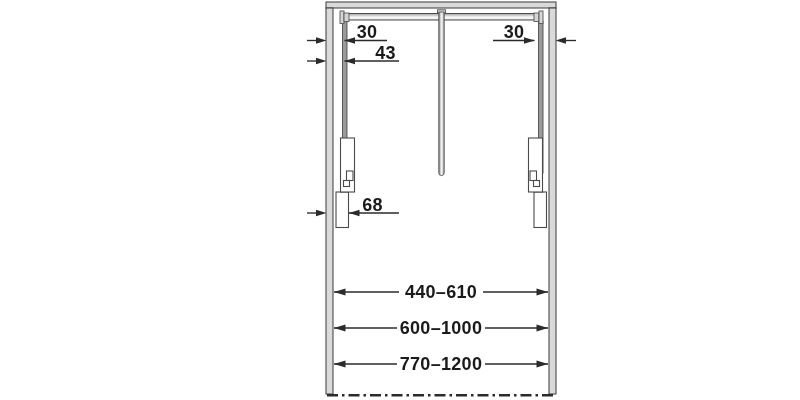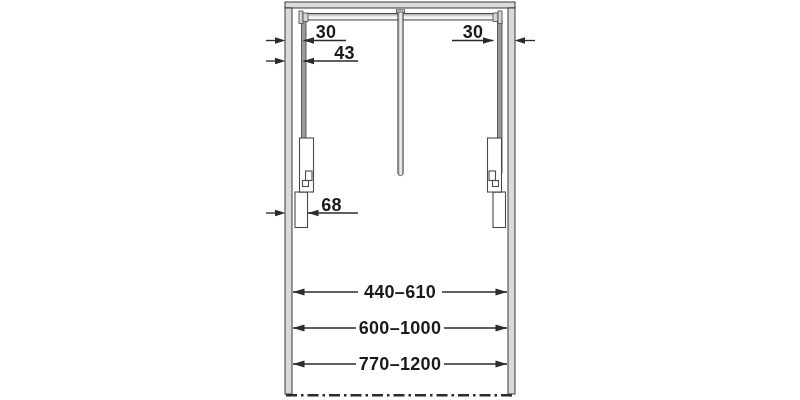--- a/index.html
+++ b/index.html
@@ -4,21 +4,21 @@
 <style>
   :root{
     --line:#2b2b2b;
     --panel-fill:#dadada;
     --panel-stroke:#4a4a4a;
     --arm-fill:#9a9a9a;
     --text:#1a1a1a;
     --background:#ffffff;
   }
   html,body{margin:0;padding:0;background:var(--background);}
-  .stage{width:677px;height:400px;position:relative;background:var(--background);overflow:hidden;}
+  .stage{width:677px;height:400px;position:relative;background:var(--background);overflow:hidden;padding-left:41px;}
   svg{display:block;}
   .panel{fill:var(--panel-fill);stroke:var(--panel-stroke);stroke-width:1.1;}
   .arm{fill:var(--arm-fill);stroke:#4f4f4f;stroke-width:0.9;}
   .bracket{fill:#ffffff;stroke:var(--panel-stroke);stroke-width:1.1;}
   .fitting{fill:#d6d6d6;stroke:#555;stroke-width:0.9;}
   .dimline{stroke:var(--line);stroke-width:1.35;fill:none;}
   .dimhead{fill:var(--line);stroke:none;}
   .breakline{stroke:var(--line);stroke-width:2.6;fill:none;stroke-dasharray:11 4 2.5 4;}
   .gap{fill:var(--background);stroke:none;}
   text{

